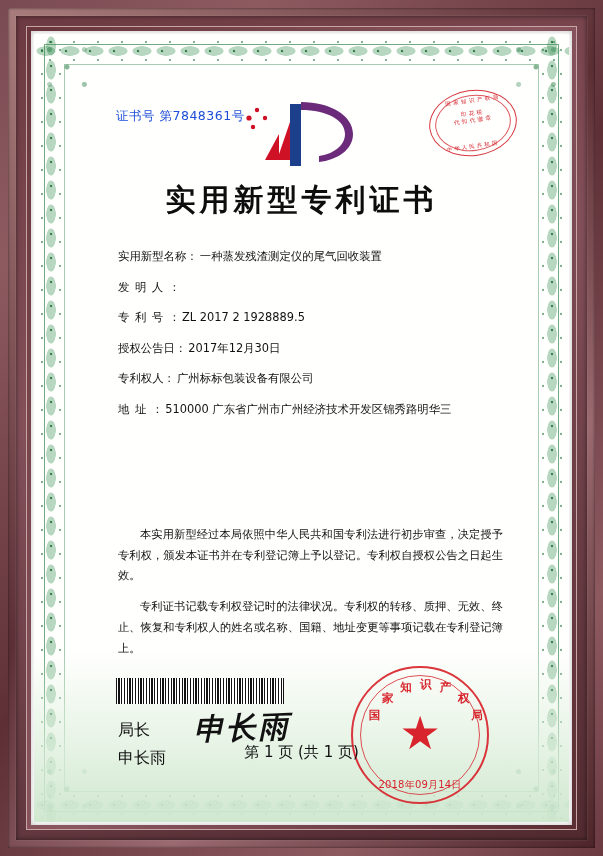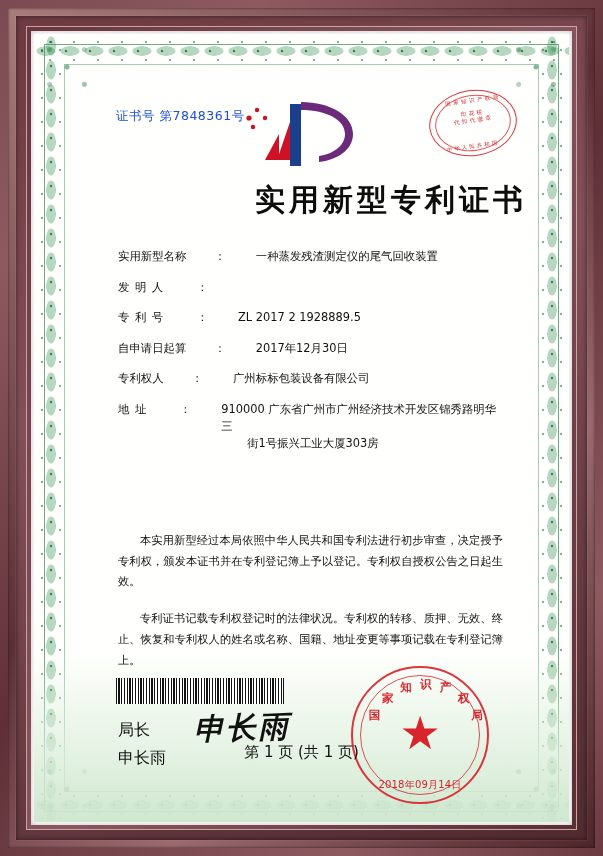--- a/index.html
+++ b/index.html
@@ -180,39 +180,38 @@
     left: 0; right: 0; bottom: 6px;
     text-align: center;
     color: #d21f28;
     font-size: 5.4px;
     letter-spacing: 2.2px;
     transform: rotate(-8deg);
   }
 
   .main-title {
     position: absolute; left: 0; right: 0; top: 112px;
-    text-align: right;
+    text-align: center;
     font-family: Liberation Sans, sans-serif;
     font-weight: bold;
     font-size: 30px;
     letter-spacing: 4px;
     color: #0d0d0d;
   }
 
   .fields {
     position: absolute; left: 42px; right: 20px; top: 180px;
   }
   .field {
     display: flex;
     align-items: flex-start;
     margin-bottom: 13.5px;
     font-size: 11.4px;
     line-height: 1.5;
     color: #111;
-    gap: 28px;
   }
   .field .label {
     flex: 0 0 auto;
     white-space: nowrap;
   }
   .field .label.spaced {
     letter-spacing: 5.5px;
   }
   .field .colon { margin: 0 2px 0 0; }
   .field .value {
@@ -228,21 +227,21 @@
     color: #111;
   }
   .row-two .left { flex: 0 0 232px; }
   .row-two .right { flex: 1 1 auto; }
 
   .para {
     font-size: 11.2px;
     line-height: 1.85;
     text-align: justify;
     text-indent: 22px;
-    margin: 16px 0 2px 0;
+    margin: 10px 0 2px 0;
     color: #111;
   }
   .paras {
     position: absolute;
     left: 42px; right: 24px; top: 447px;
   }
 
   
   .barcode {
     position: absolute;
@@ -402,37 +401,36 @@
         <span class="colon">：</span>
       </div>
 
       <div class="field">
         <span class="label spaced">专利号</span>
         <span class="colon">：</span>
         <span class="value">ZL 2017 2 1928889.5</span>
       </div>
 
       <div class="field">
-        <span class="label">自申请日起算</span>
+        <span class="label">授权公告日</span>
         <span class="colon">：</span>
         <span class="value">2017年12月30日</span>
       </div>
 
       <div class="field">
         <span class="label">专利权人</span>
         <span class="colon">：</span>
         <span class="value">广州标标包装设备有限公司</span>
       </div>
 
       <div class="field">
         <span class="label spaced">地址</span>
         <span class="colon">：</span>
         <span class="value">
-          <span>910000 广东省广州市广州经济技术开发区锦秀路明华三</span>
-          <span class="line2">街1号振兴工业大厦303房</span>
+          <span>510000 广东省广州市广州经济技术开发区锦秀路明华三</span>
         </span>
       </div>
 
       <div class="row-two">
       </div>
     </div>
 
     <div class="paras">
       <p class="para">本实用新型经过本局依照中华人民共和国专利法进行初步审查，决定授予专利权，颁发本证书并在专利登记簿上予以登记。专利权自授权公告之日起生效。</p>
       <p class="para">专利证书记载专利权登记时的法律状况。专利权的转移、质押、无效、终止、恢复和专利权人的姓名或名称、国籍、地址变更等事项记载在专利登记簿上。</p>

